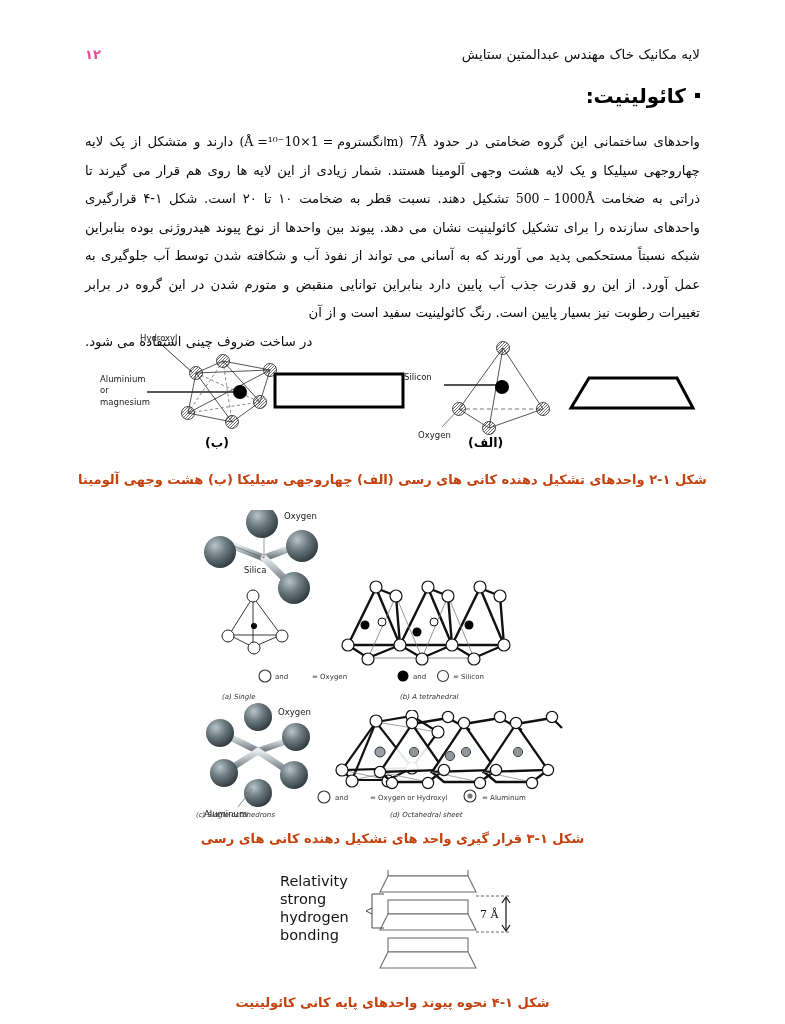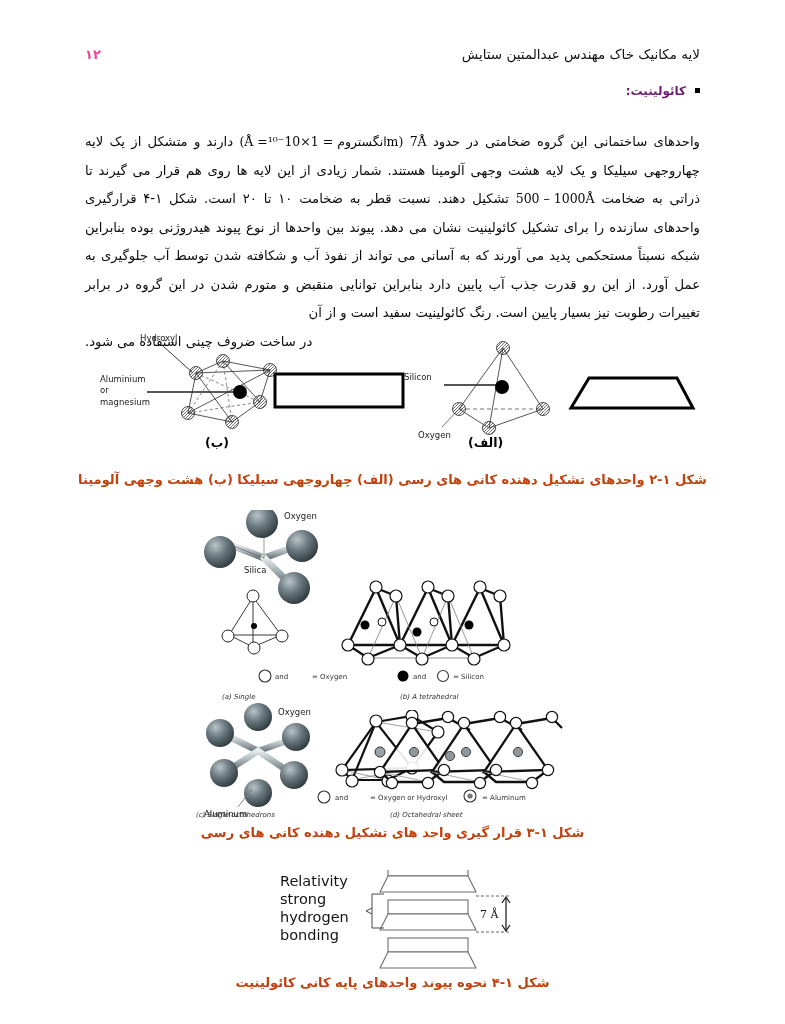--- a/index.html
+++ b/index.html
@@ -29,21 +29,21 @@
   
   .section-heading{
     position:absolute;top:84px;right:85px;
     direction:rtl;display:flex;align-items:center;gap:9px;
   }
   .bullet-square{
     width:5px;height:5px;background:#000;display:inline-block;
     position:relative;top:-1px;
   }
   .section-heading-text{
-    font-size:12px;font-weight:bold;color:#701a75;
+    font-size:20px;font-weight:bold;color:#000000;
     font-family:"DejaVu Sans",sans-serif;
   }
 
   
   .body-text{
     position:absolute;top:128px;right:85px;
     width:615px;direction:rtl;text-align:justify;
     font-size:13.2px;line-height:28.5px;color:#0a0a0a;
     font-family:"DejaVu Sans",sans-serif;
   }
@@ -73,26 +73,26 @@
   .dlabel{
     font-family:"DejaVu Sans",sans-serif;font-size:8.5px;fill:#1a1a1a;
   }
   .dlabel-sm{
     font-family:"DejaVu Sans",sans-serif;font-size:7px;fill:#333;
   }
 
   
   #figure-1-3{top:505px;left:0;width:785px;}
   .f13-canvas{position:relative;width:785px;height:320px;}
-  .f13-cap{}
+  .f13-cap{margin-top:6px;}
 
   
   #figure-1-4{top:870px;left:0;width:785px;}
   .f14-canvas{position:relative;width:785px;height:105px;text-align:center;}
-  .f14-cap{}
+  .f14-cap{margin-top:20px;}
   .f14-label{
     font-family:"DejaVu Sans",sans-serif;font-size:14.5px;fill:#141414;
   }
   .f14-dim{
     font-family:"DejaVu Serif",serif;font-size:11px;fill:#111;
   }
 </style>
 </head>
 <body>
 

